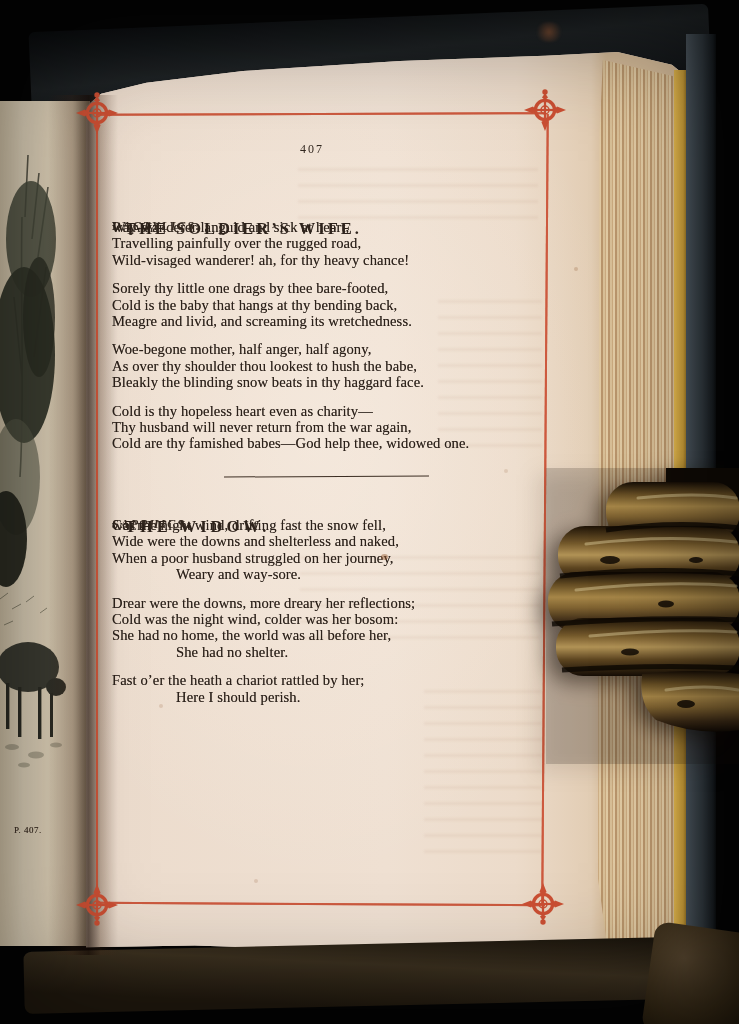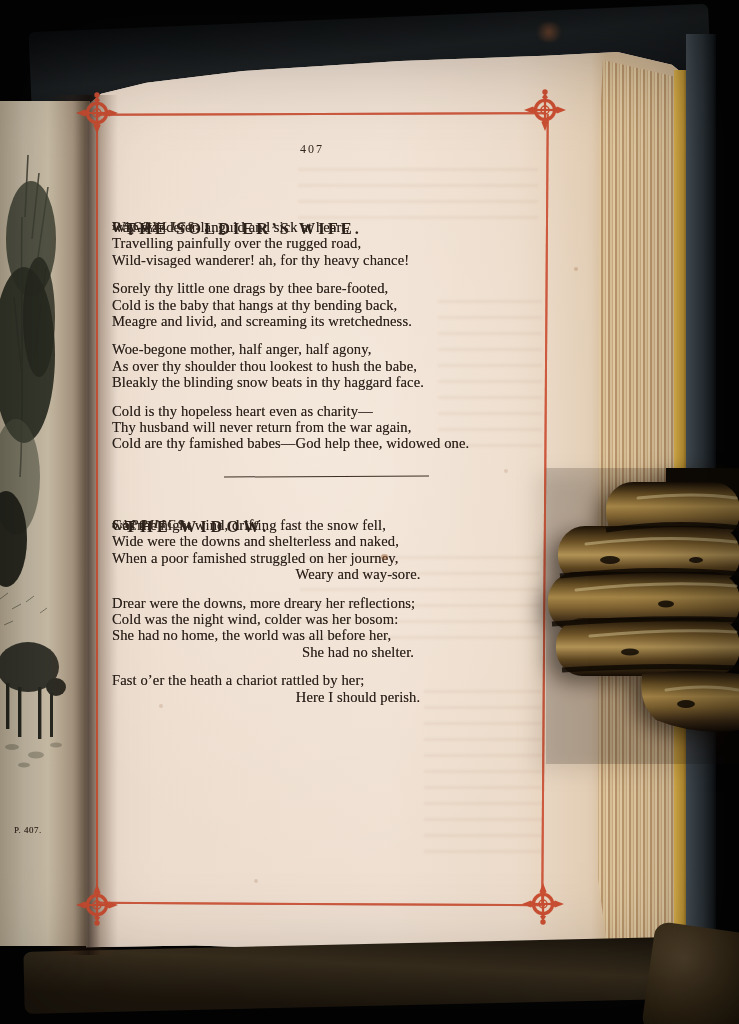--- a/index.html
+++ b/index.html
@@ -83,21 +83,21 @@
   .text-col > *{position:static;}
   .pagenum{display:block;text-align:center;font-size:12px;letter-spacing:2px;
     transform:translateX(-14px);margin:0 0 62px 0;color:#32271f;}
   .ptitle{display:block;text-align:center;font-size:16.5px;font-weight:700;letter-spacing:3px;
     margin:0 0 16px 13px;color:#2e231c;}
   .psub{display:block;text-align:center;font-size:12px;font-weight:700;letter-spacing:2px;
     margin:0 0 20px 0;color:#372b22;font-style:italic;}
   .stanza{position:static;margin:0 0 12px 0;}
   .line{position:static;font-size:14.6px;line-height:16.4px;letter-spacing:.1px;
     text-shadow:0 0 .5px rgba(43,33,26,.55);white-space:nowrap;}
-  .line.indent{padding-left:64px;text-align:center;}
+  .line.indent{padding-left:64px;}
   .lead{font-variant:small-caps;letter-spacing:.7px;}
   .divider{position:static;display:block;width:205px;border:0;border-top:1.6px solid #3c2e23;
     margin:24px auto 40px auto;transform:rotate(-.3deg);}
   .widow-block .ptitle{letter-spacing:4px;}
 
   
   .clip{left:546px;top:468px;width:194px;height:296px;
     filter:drop-shadow(-9px 7px 10px rgba(15,8,4,.55));}
 
   .vignette{left:0;top:0;width:739px;height:1024px;pointer-events:none;
@@ -227,21 +227,21 @@
 
     <hr class="divider">
 
     <div class="widow-block" style="position:static">
       <span class="ptitle">THE WIDOW.</span>
       <span class="psub">SAPPHICS.</span>
       <div style="position:static">
           <div class="stanza">
             <div class="line"><span class="lead">Cold</span> was the night wind, drifting fast the snow fell,</div>
             <div class="line">Wide were the downs and shelterless and naked,</div>
-            <div class="line">When a poor famished struggled on her journey,</div>
+            <div class="line">When a poor husband struggled on her journey,</div>
             <div class="line indent">Weary and way-sore.</div>
           </div>
           <div class="stanza">
             <div class="line">Drear were the downs, more dreary her reflections;</div>
             <div class="line">Cold was the night wind, colder was her bosom:</div>
             <div class="line">She had no home, the world was all before her,</div>
             <div class="line indent">She had no shelter.</div>
           </div>
           <div class="stanza">
             <div class="line">Fast o’er the heath a chariot rattled by her;</div>

